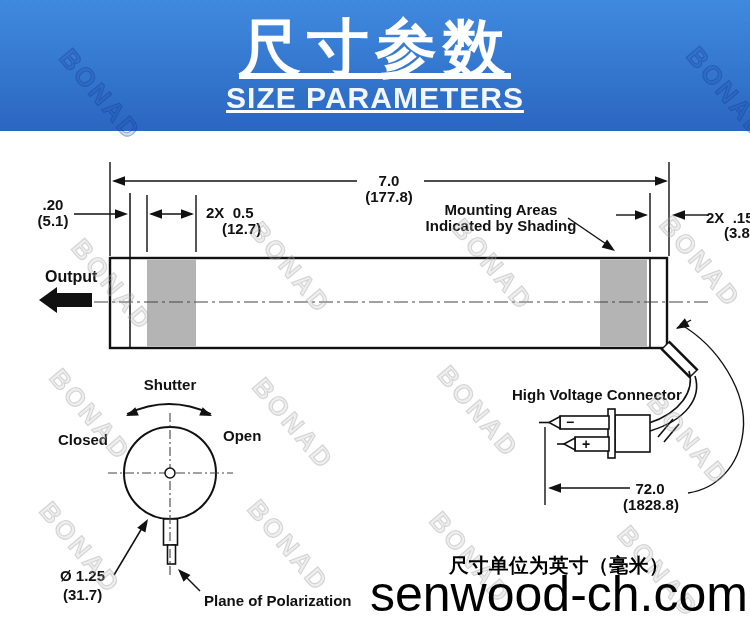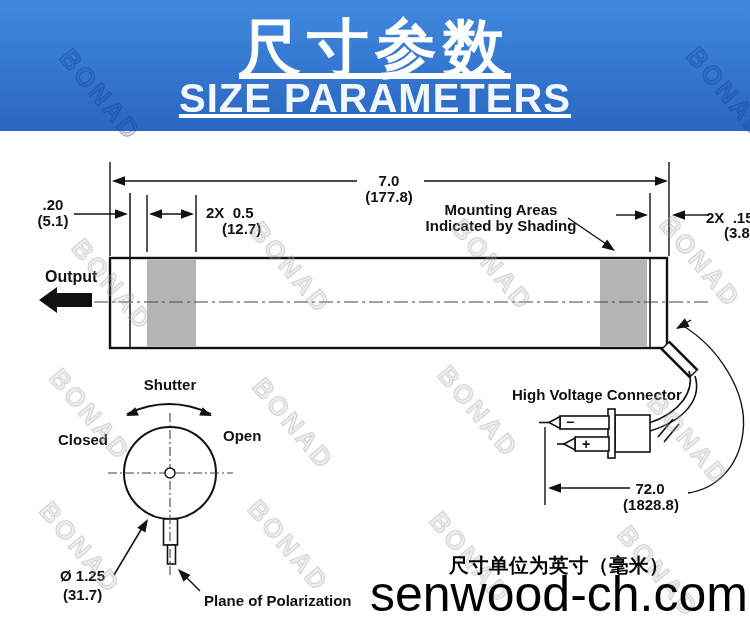--- a/index.html
+++ b/index.html
@@ -13,21 +13,21 @@
   .banner {
     position:absolute; left:0; top:0; width:750px; height:131px;
     background:linear-gradient(180deg,#3f8ade 0%, #2b66c1 100%);
     text-align:center; color:#ffffff; z-index:2;text-decoration:underline;
   }
   .banner .title {
     margin-top:16px; font-size:62px; line-height:64px; font-weight:900;
     letter-spacing:6px; color:#ffffff;
   }
   .banner .subtitle {
-    margin-top:2px; font-size:40px; line-height:32px; font-weight:600;
+    margin-top:2px; font-size:30px; line-height:32px; font-weight:600;
     letter-spacing:1px; color:#f2f7fd;
   }
   
   .canvas { position:absolute; left:12px; top:130px; width:750px; height:507px; z-index:2; }
   svg text { font-family:"Liberation Sans", sans-serif; }
   .dtx   { font-size:15px; font-weight:700; fill:#111111; }
   .dtx-lg{ font-size:16px; font-weight:700; fill:#111111; }
   .dtx-sm{ font-size:14px; font-weight:700; fill:#111111; }
   
   .wm-layer { position:absolute; left:0; top:0; width:750px; height:637px;

